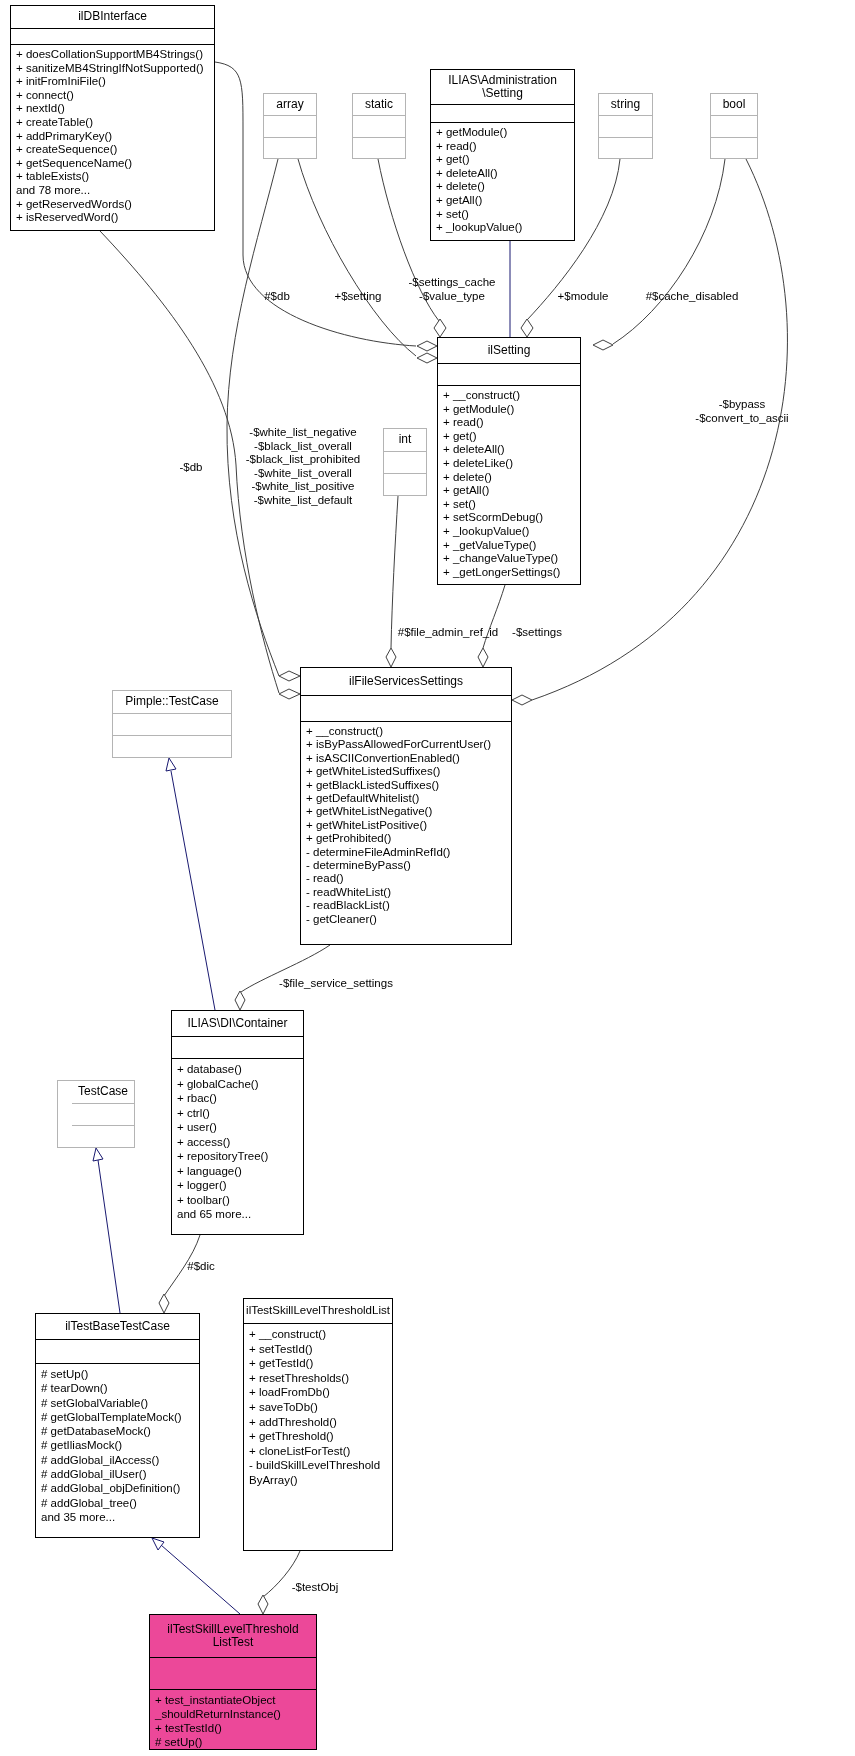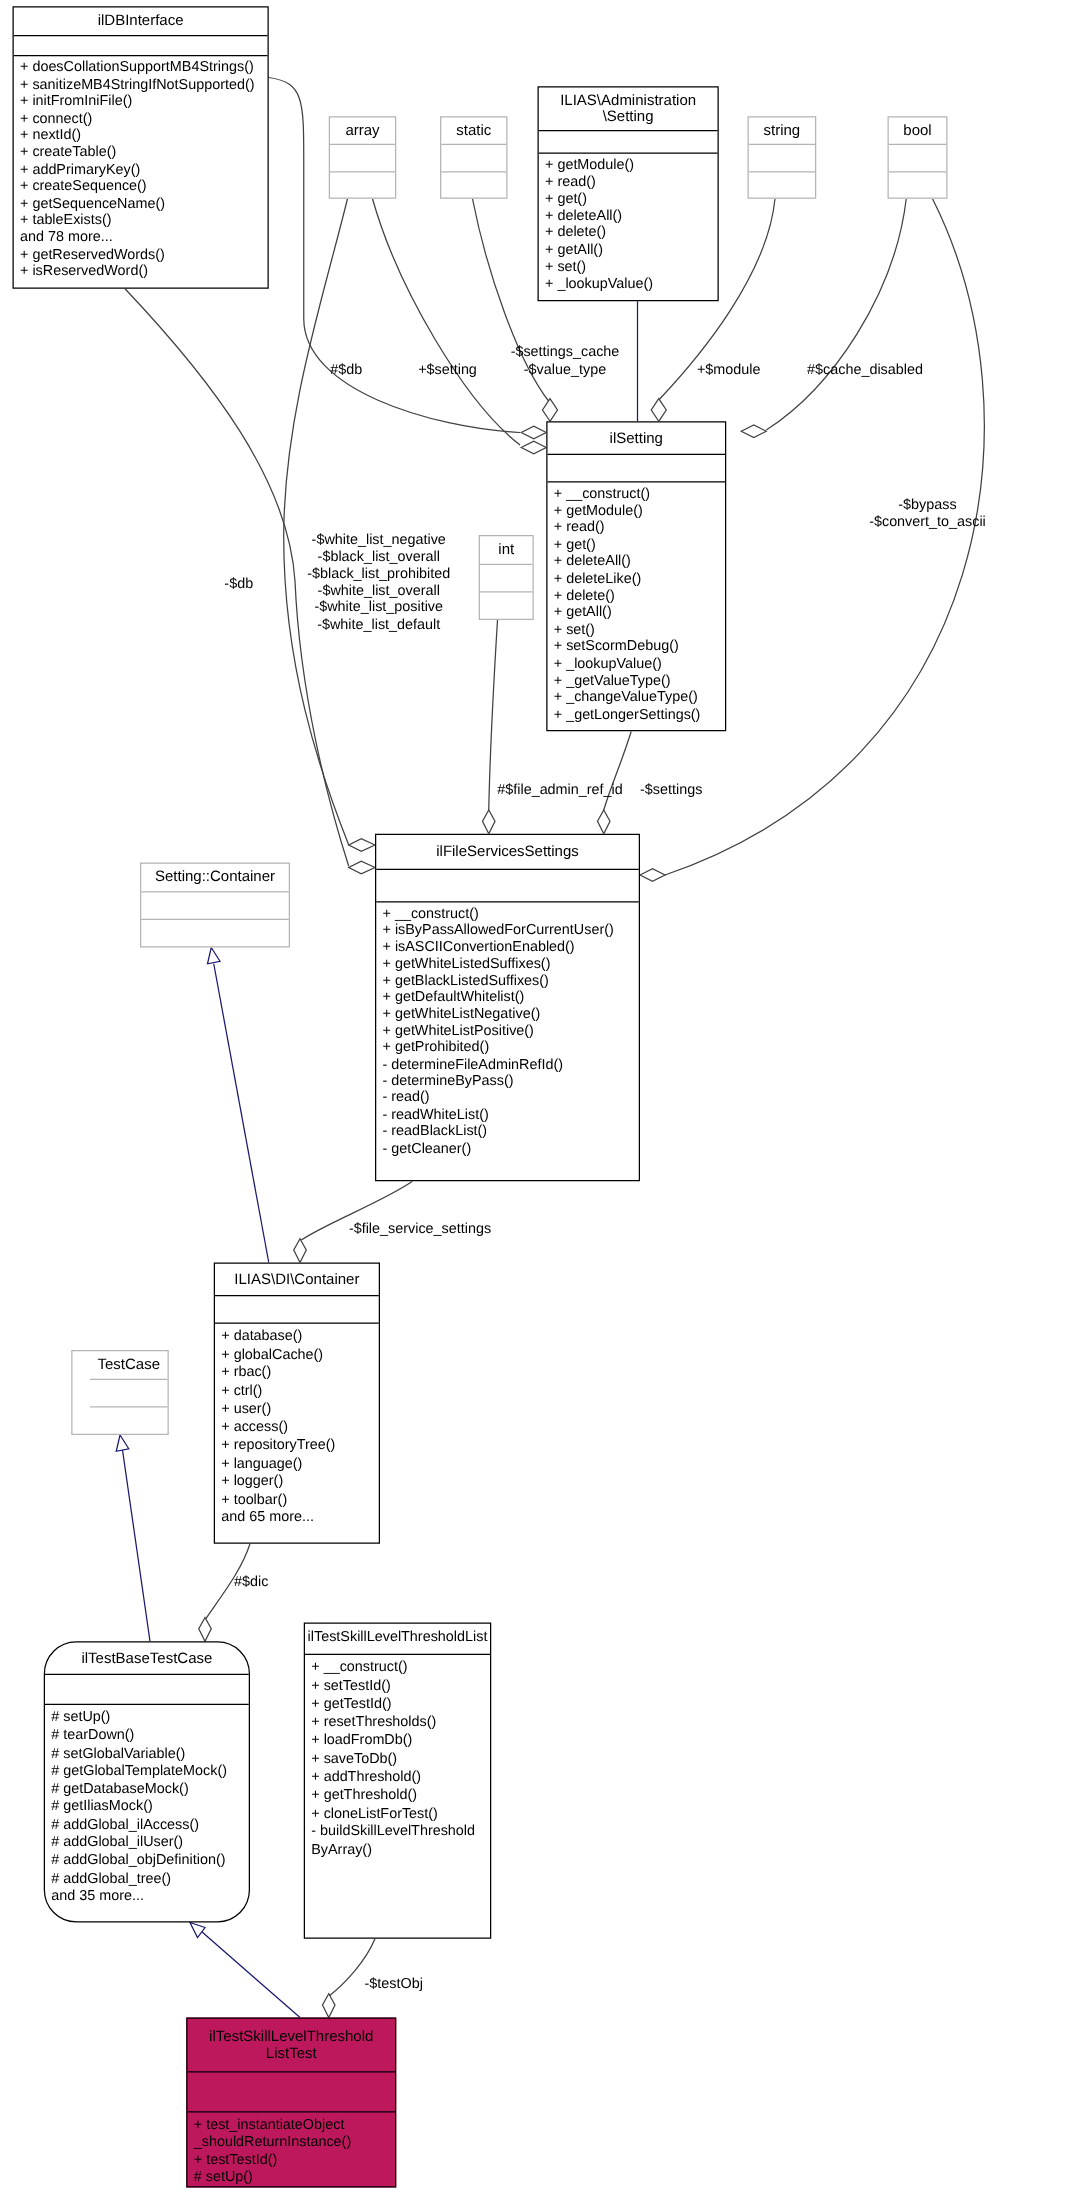--- a/index.html
+++ b/index.html
@@ -2,21 +2,21 @@
 <html><head>
 <meta charset="utf-8">
 <style>
   html,body{margin:0;padding:0;background:#fff;}
   .diagram{position:relative;width:855px;height:1756px;background:#fff;
            font-family:"Liberation Sans",sans-serif;color:#000;overflow:hidden;}
   .edges{position:absolute;left:0;top:0;width:855px;height:1756px;pointer-events:none;}
   .uml-class{position:absolute;display:flex;flex-direction:column;background:#fff;
              border:1px solid #000;--bc:#000;box-sizing:border-box;font-size:11.5px;}
   .uml-class.type-box{border-color:#b4b4b4;--bc:#b4b4b4;}
-  .uml-class.gray{background:#be185d;}
+  .uml-class.gray{background:#ec4899;}
   .c-title{display:flex;flex-direction:column;align-items:center;justify-content:center;
            border-bottom:1px solid var(--bc);font-size:12px;line-height:13.5px;
            white-space:nowrap;flex-shrink:0;}
   .c-attrs{border-bottom:1px solid var(--bc);padding:2px 5px;flex-shrink:0;box-sizing:border-box;overflow:hidden;}
   .c-methods{padding:3px 5px;flex:1;overflow:hidden;}
   .c-empty{flex-shrink:0;box-sizing:border-box;}
   .c-empty + .c-empty{border-top:1px solid var(--bc);}
   .line{white-space:nowrap;line-height:var(--lh,13.6px);}
   .edge-label{position:absolute;font-size:11.5px;line-height:13.5px;text-align:center;white-space:nowrap;}
 </style>
@@ -192,21 +192,21 @@
         <div class="line">- determineByPass()</div>
         <div class="line">- read()</div>
         <div class="line">- readWhiteList()</div>
         <div class="line">- readBlackList()</div>
         <div class="line">- getCleaner()</div>
       </div>
   </div>
 
   <div class="uml-class type-box" style="left:112px;top:690px;width:120px;height:68px;">
     <div class="c-title" style="height:22px;">
-        <span>Setting::Container</span>
+        <span>Pimple::TestCase</span>
       </div>
     <div class="c-empty" style="height:21px;"></div>
     <div class="c-empty" style="flex:1;"></div>
   </div>
 
   <div class="uml-class" style="left:171px;top:1010px;width:133px;height:225px;--lh:14.5px;">
     <div class="c-title" style="height:25px;">
         <span>ILIAS\DI\Container</span>
       </div>
     <div class="c-attrs" style="height:22px;"></div>
@@ -226,21 +226,21 @@
   </div>
 
   <div class="uml-class type-box" style="left:57px;top:1080px;width:78px;height:68px;padding-left:14px;">
     <div class="c-title" style="height:22px;">
         <span>TestCase</span>
       </div>
     <div class="c-empty" style="height:21px;"></div>
     <div class="c-empty" style="flex:1;"></div>
   </div>
 
-  <div class="uml-class" style="left:35px;top:1313px;width:165px;height:225px;border-radius:26px;--lh:14.3px;">
+  <div class="uml-class" style="left:35px;top:1313px;width:165px;height:225px;--lh:14.3px;">
     <div class="c-title" style="height:25px;">
         <span>ilTestBaseTestCase</span>
       </div>
     <div class="c-attrs" style="height:24px;"></div>
     <div class="c-methods">
         <div class="line"># setUp()</div>
         <div class="line"># tearDown()</div>
         <div class="line"># setGlobalVariable()</div>
         <div class="line"># getGlobalTemplateMock()</div>
         <div class="line"># getDatabaseMock()</div>

